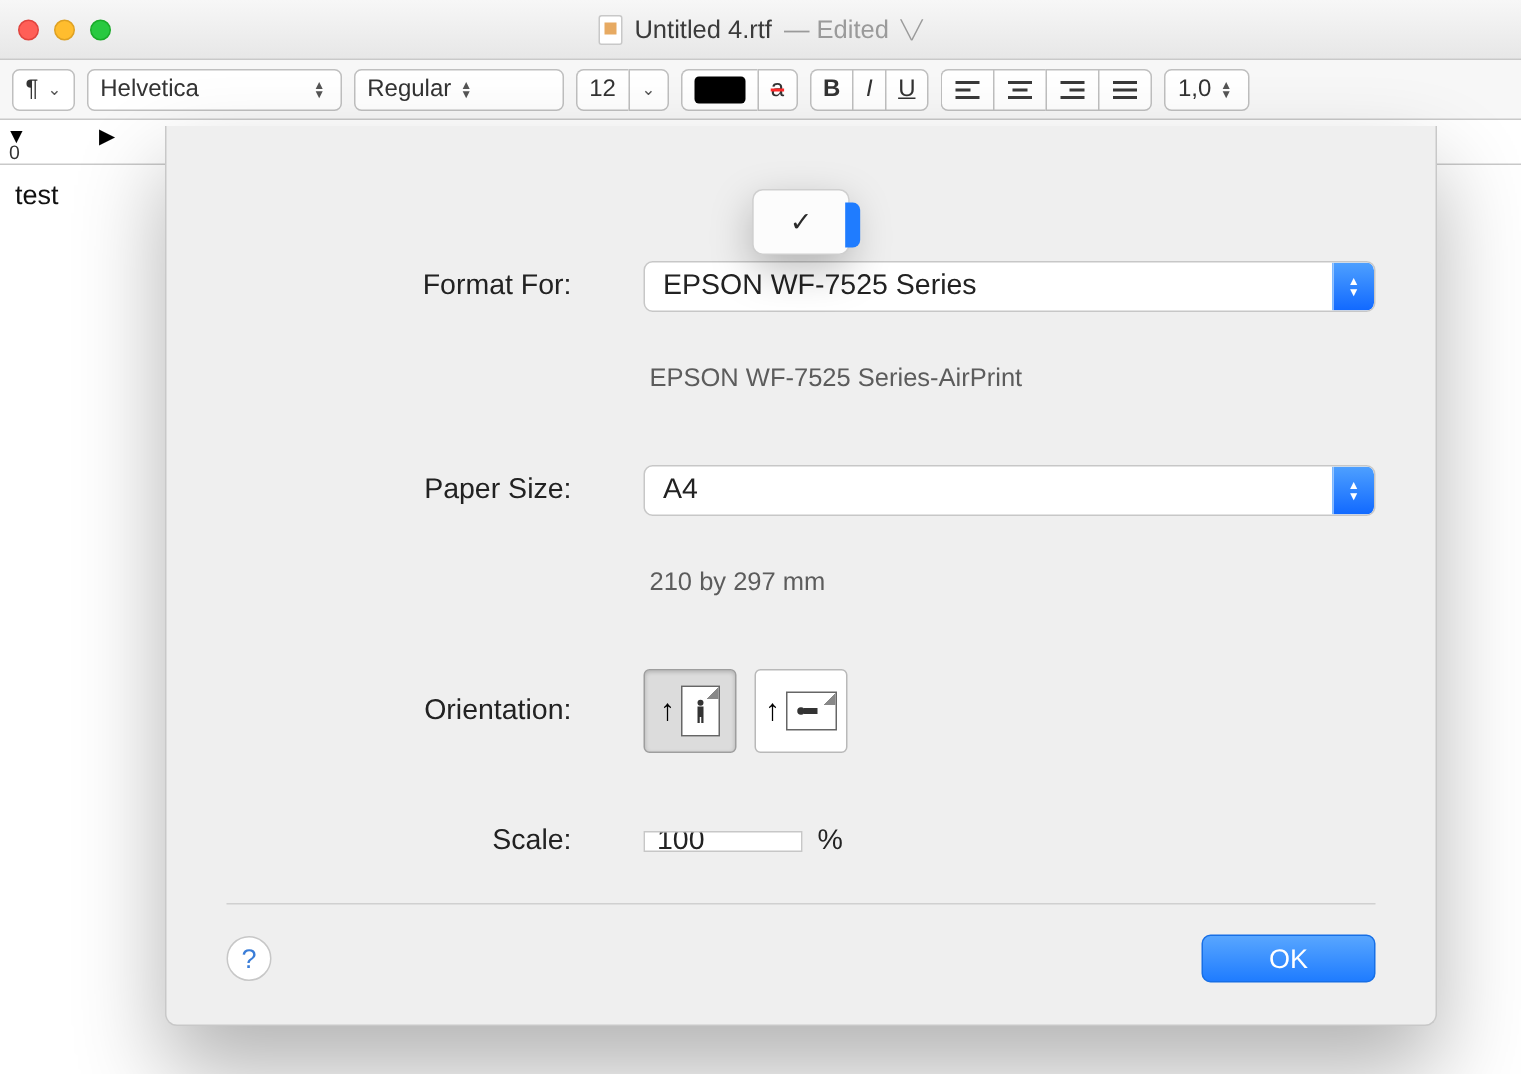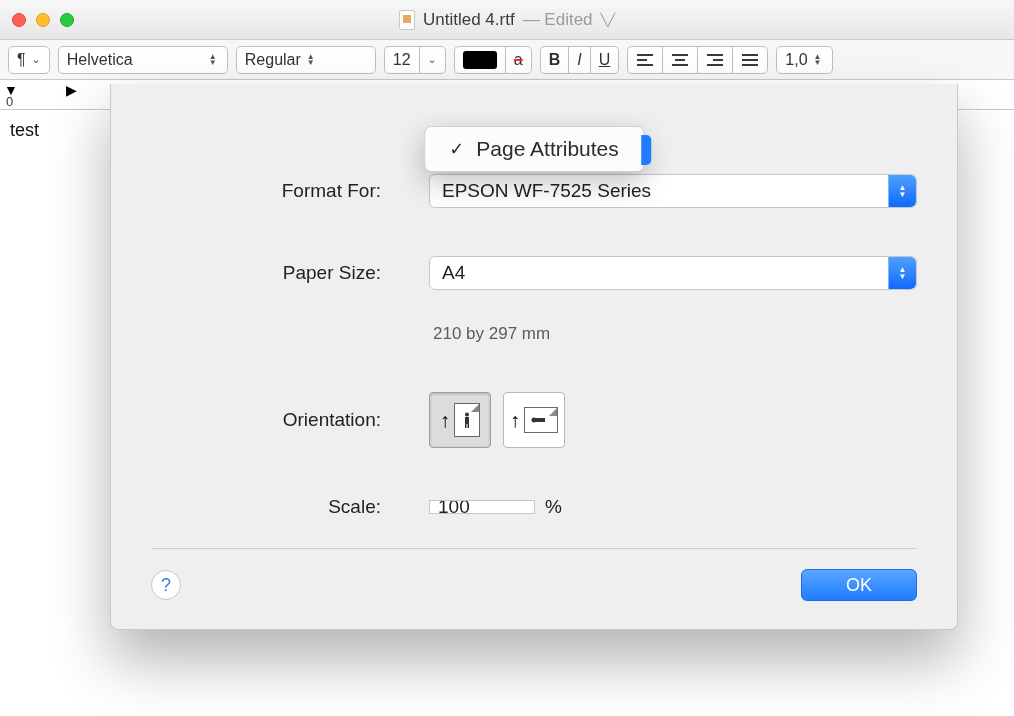--- a/index.html
+++ b/index.html
@@ -187,36 +187,36 @@
   </div>
 
   <div class="doc">
     <div class="text">test</div>
   </div>
 
   <div class="sheet">
 
     <div class="popover">
       <span class="check">✓</span>
-      <span>Page Attributes</span>
       <span class="peek"></span>
     </div>
 
     <div style="height:60px"></div>
 
     <div class="form">
 
       <label>Format For:</label>
       <div class="popup">
         <span>EPSON WF-7525 Series</span>
         <span class="end">
             <span>▲</span>
             <span>▼</span>
           </span>
       </div>
+      <div class="subtext">EPSON WF-7525 Series-AirPrint</div>
 
       <label>Paper Size:</label>
       <div class="popup">
         <span>A4</span>
         <span class="end">
             <span>▲</span>
             <span>▼</span>
           </span>
       </div>
       <div class="subtext">210 by 297 mm</div>

